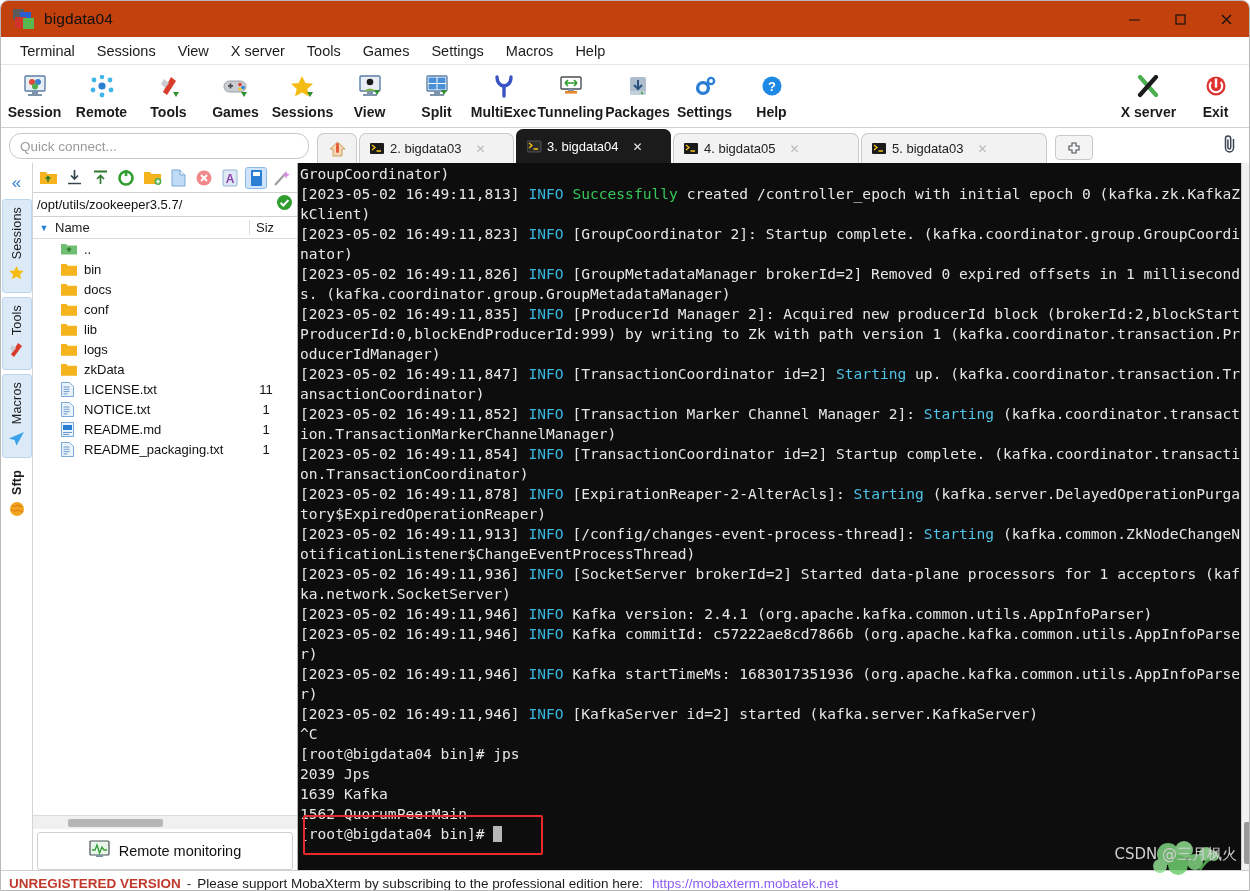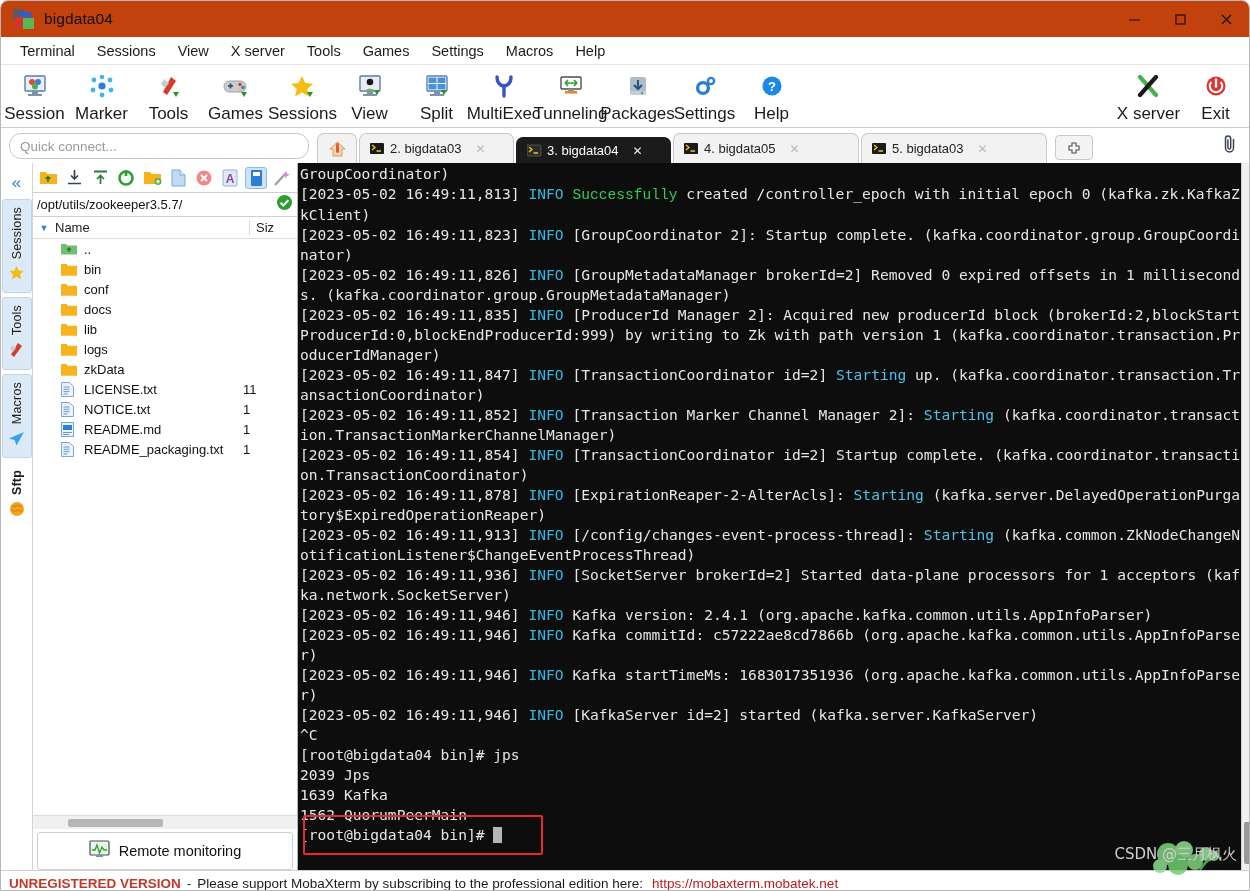--- a/index.html
+++ b/index.html
@@ -29,35 +29,35 @@
   .menubar{ height:27px; display:flex; align-items:center; padding-left:8px;
             background:#fff; border-bottom:1px solid #e6e6e6; }
   .menu-item{ font-size:14.5px; color:#1b1b1b; padding:3px 11px; cursor:default; }
 
   
   .ribbon{ height:63px; display:flex; align-items:flex-start; background:#fff;
            border-bottom:1px solid #cfcfcf; padding-top:3px; }
   .rb{ width:67px; display:flex; flex-direction:column; align-items:center; cursor:default;
        padding-top:3px; }
   .rb .glyph{ height:32px; display:flex; align-items:center; justify-content:center; }
-  .rb .lbl{ font-size:17px; color:#1b1b1b; margin-top:1px; white-space:nowrap; }
+  .rb .lbl{ font-size:14px; color:#1b1b1b; margin-top:1px; white-space:nowrap;font-weight:bold; }
   .rb-spacer{ flex:1 1 auto; }
 
   
   .tabrow{ height:35px; display:flex; align-items:flex-end; background:#fff; position:relative; }
   .quickconnect{ width:300px; height:26px; margin:0 8px 4px 8px; border:1px solid #c7c7c7;
                  border-radius:12px; display:flex; align-items:center; padding-left:10px;
                  font-size:13.5px; color:#9a9a9a; background:#fff; flex:0 0 auto;}
   .tabs{ display:flex; align-items:flex-end; height:35px; flex:1 1 auto; position:relative; }
   .tab{ height:30px; display:flex; align-items:center; padding:0 16px 0 10px;
         background:#f2f2f2; border:1px solid #c9c9c9; border-bottom:none;
         border-radius:7px 7px 0 0; margin-right:2px; font-size:13px; color:#222;
         position:relative; }
   .tab.home{ width:40px; justify-content:center; padding:0; }
-  .tab.active{ background:#1b1b1b; color:#fff; border-color:#1b1b1b; height:26px; }
+  .tab.active{ background:#1b1b1b; color:#fff; border-color:#1b1b1b; height:34px; }
   .tab .tabicon{ width:15px; height:13px; margin-right:5px; flex:0 0 auto; position:relative; }
   .tab .tabx{ margin-left:14px; font-size:12px; color:#b9b9b9; }
   .tab.active .tabx{ color:#e8e8e8; }
   .tab.w2{ width:155px; }
   .tab.w3{ width:186px; }
   .tabplus{ width:38px; height:25px; border:1px solid #c9c9c9; border-radius:4px;
             background:#f4f4f4; display:flex; align-items:center; justify-content:center;
             margin:0 0 3px 6px; color:#5b5b5b; font-size:14px; }
   .clipicon{ margin-left:auto; margin-right:10px; margin-bottom:5px; }
 
@@ -92,57 +92,57 @@
   .colhdr{ height:22px; display:flex; align-items:center; border-bottom:1px solid #dcdcdc;
            font-size:13px; color:#1b1b1b; background:#fff; }
   .colhdr .sortarrow{ width:22px; text-align:center; color:#2a7fd4; font-size:9px; }
   .colhdr .cname{ flex:1 1 auto; }
   .colhdr .csize{ width:48px; border-left:1px solid #dcdcdc; padding-left:6px; }
   .filelist{ flex:1 1 auto; overflow:hidden; }
   .frow{ height:20px; display:flex; align-items:center; font-size:13px; color:#111; }
   .frow .fic{ width:18px; margin-left:28px; margin-right:5px; flex:0 0 auto;
               display:flex; align-items:center; }
   .frow .fn{ flex:1 1 auto; }
-  .frow .fs{ width:54px; text-align:left; padding-right:8px; }
+  .frow .fs{ width:54px; text-align:center; padding-right:8px; }
   .hscroll{ height:14px; background:#f0f0f0; border-top:1px solid #dcdcdc;
             display:flex; align-items:center; padding:0 2px; }
   .hscroll .thumb{ height:8px; width:95px; background:#b6b6b6; border-radius:2px; margin-left:33px;}
   .remote{ height:38px; margin:3px 4px 0 4px; border:1px solid #d0d0d0; border-radius:3px;
            display:flex; align-items:center; justify-content:center; gap:9px; font-size:14.5px;
            color:#111; background:#fff;}
   .followrow{ height:40px; margin:0 4px 2px 4px; border:1px solid #d0d0d0; border-top:none;
               display:flex; align-items:center; gap:10px; padding-left:64px; font-size:14.5px;
               color:#111; }
   .cbox{ width:14px; height:14px; border:1px solid #8a8a8a; border-radius:2px; background:#fff; }
 
   
   .termwrap{ flex:1 1 auto; display:flex; background:#0d0d0d; position:relative; }
   .term{ flex:1 1 auto; padding:1px 0 0 2px; overflow:hidden;
          font-family:"DejaVu Sans Mono","Liberation Mono",monospace;
          font-size:14.6px; line-height:20px; color:#e6e6e6;
          white-space:pre-wrap; word-break:break-all; letter-spacing:0px; }
   .term .ts{ color:#e6e6e6; }
   .term .info{ color:#37b6e0; }
-  .term .grn{ color:#35c95a;font-family:Liberation Mono, monospace; }
+  .term .grn{ color:#35c95a; }
   .term .cyn{ color:#4fc3e8; }
   .vscroll{ width:15px; background:#f0f0f0; border-left:1px solid #cfcfcf; position:relative; }
   .vscroll .vthumb{ position:absolute; left:2px; width:11px; height:42px; bottom:6px;
                     background:#9a9a9a; border-radius:2px; }
   .redbox{ position:absolute; left:5px; top:652px; width:240px; height:40px;
            border:2.5px solid #e8282a; border-radius:2px; pointer-events:none; }
   .cursor{ display:inline-block; width:9px; height:16px; background:#b6b6b6;
            vertical-align:-3px; }
 
   
   .statusbar{ height:25px; display:flex; align-items:center; background:#fff;
               border-top:1px solid #cfcfcf; padding-left:8px; font-size:13.5px; position:relative;}
   .statusbar .red{ color:#c0392b; font-weight:bold; }
   .statusbar .dash{ color:#333; margin:0 6px; }
   .statusbar .txt{ color:#1b1b1b; }
-  .statusbar .lnk{ color:#b91c1c; margin-left:9px; }
+  .statusbar .lnk{ color:#8b5cf6; margin-left:9px; }
 
   
   .watermark{ position:absolute; right:4px; bottom:2px; width:195px; height:48px;
               pointer-events:none; }
   .wm-text{ position:absolute; right:8px; bottom:24px; font-size:15px; color:#cfcfcf;
             font-family:"DejaVu Sans", sans-serif; white-space:nowrap; }
 </style>
 </head>
 <body>
 
@@ -209,21 +209,21 @@
         <svg width="26" height="24" viewBox="0 0 26 24">
           <circle cx="13" cy="11" r="3.6" fill="#2a7fd4"></circle>
           <circle cx="5" cy="5" r="2.4" fill="#3fb6e8"></circle>
             <circle cx="21" cy="5" r="2.4" fill="#3fb6e8"></circle>
           <circle cx="4" cy="15" r="2.4" fill="#3fb6e8"></circle>
             <circle cx="22" cy="15" r="2.4" fill="#3fb6e8"></circle>
           <circle cx="13" cy="20" r="2.4" fill="#3fb6e8"></circle>
             <circle cx="13" cy="2" r="2.2" fill="#3fb6e8"></circle>
         </svg>
       </span>
-      <span class="lbl">Marker</span>
+      <span class="lbl">Remote</span>
     </div>
 
     <div class="rb">
       <span class="glyph">
         <svg width="26" height="24" viewBox="0 0 26 24">
           <path d="M15 2 L20 6 L11 20 L7 17 Z" fill="#d93b2b"></path>
           <path d="M8 4 L13 8 L9 13 L5 9 Z" fill="#c9ccd1"></path>
           <path d="M17 17 l6 0 l-3 5 z" fill="#2f8f2f"></path>
         </svg>
       </span>
@@ -584,30 +584,30 @@
             </span>
           <span class="fn">bin</span>
           <span class="fs"></span>
         </div>
         <div class="frow">
           <span class="fic">
               <svg width="16" height="13" viewBox="0 0 16 13">
                 <path d="M0 1 h5.4 l1.3 1.7 H16 v10 H0 z" fill="#f5b41d"></path>
               </svg>
             </span>
-          <span class="fn">conf</span>
+          <span class="fn">docs</span>
           <span class="fs"></span>
         </div>
         <div class="frow">
           <span class="fic">
               <svg width="16" height="13" viewBox="0 0 16 13">
                 <path d="M0 1 h5.4 l1.3 1.7 H16 v10 H0 z" fill="#f5b41d"></path>
               </svg>
             </span>
-          <span class="fn">docs</span>
+          <span class="fn">conf</span>
           <span class="fs"></span>
         </div>
         <div class="frow">
           <span class="fic">
               <svg width="16" height="13" viewBox="0 0 16 13">
                 <path d="M0 1 h5.4 l1.3 1.7 H16 v10 H0 z" fill="#f5b41d"></path>
               </svg>
             </span>
           <span class="fn">lib</span>
           <span class="fs"></span>

